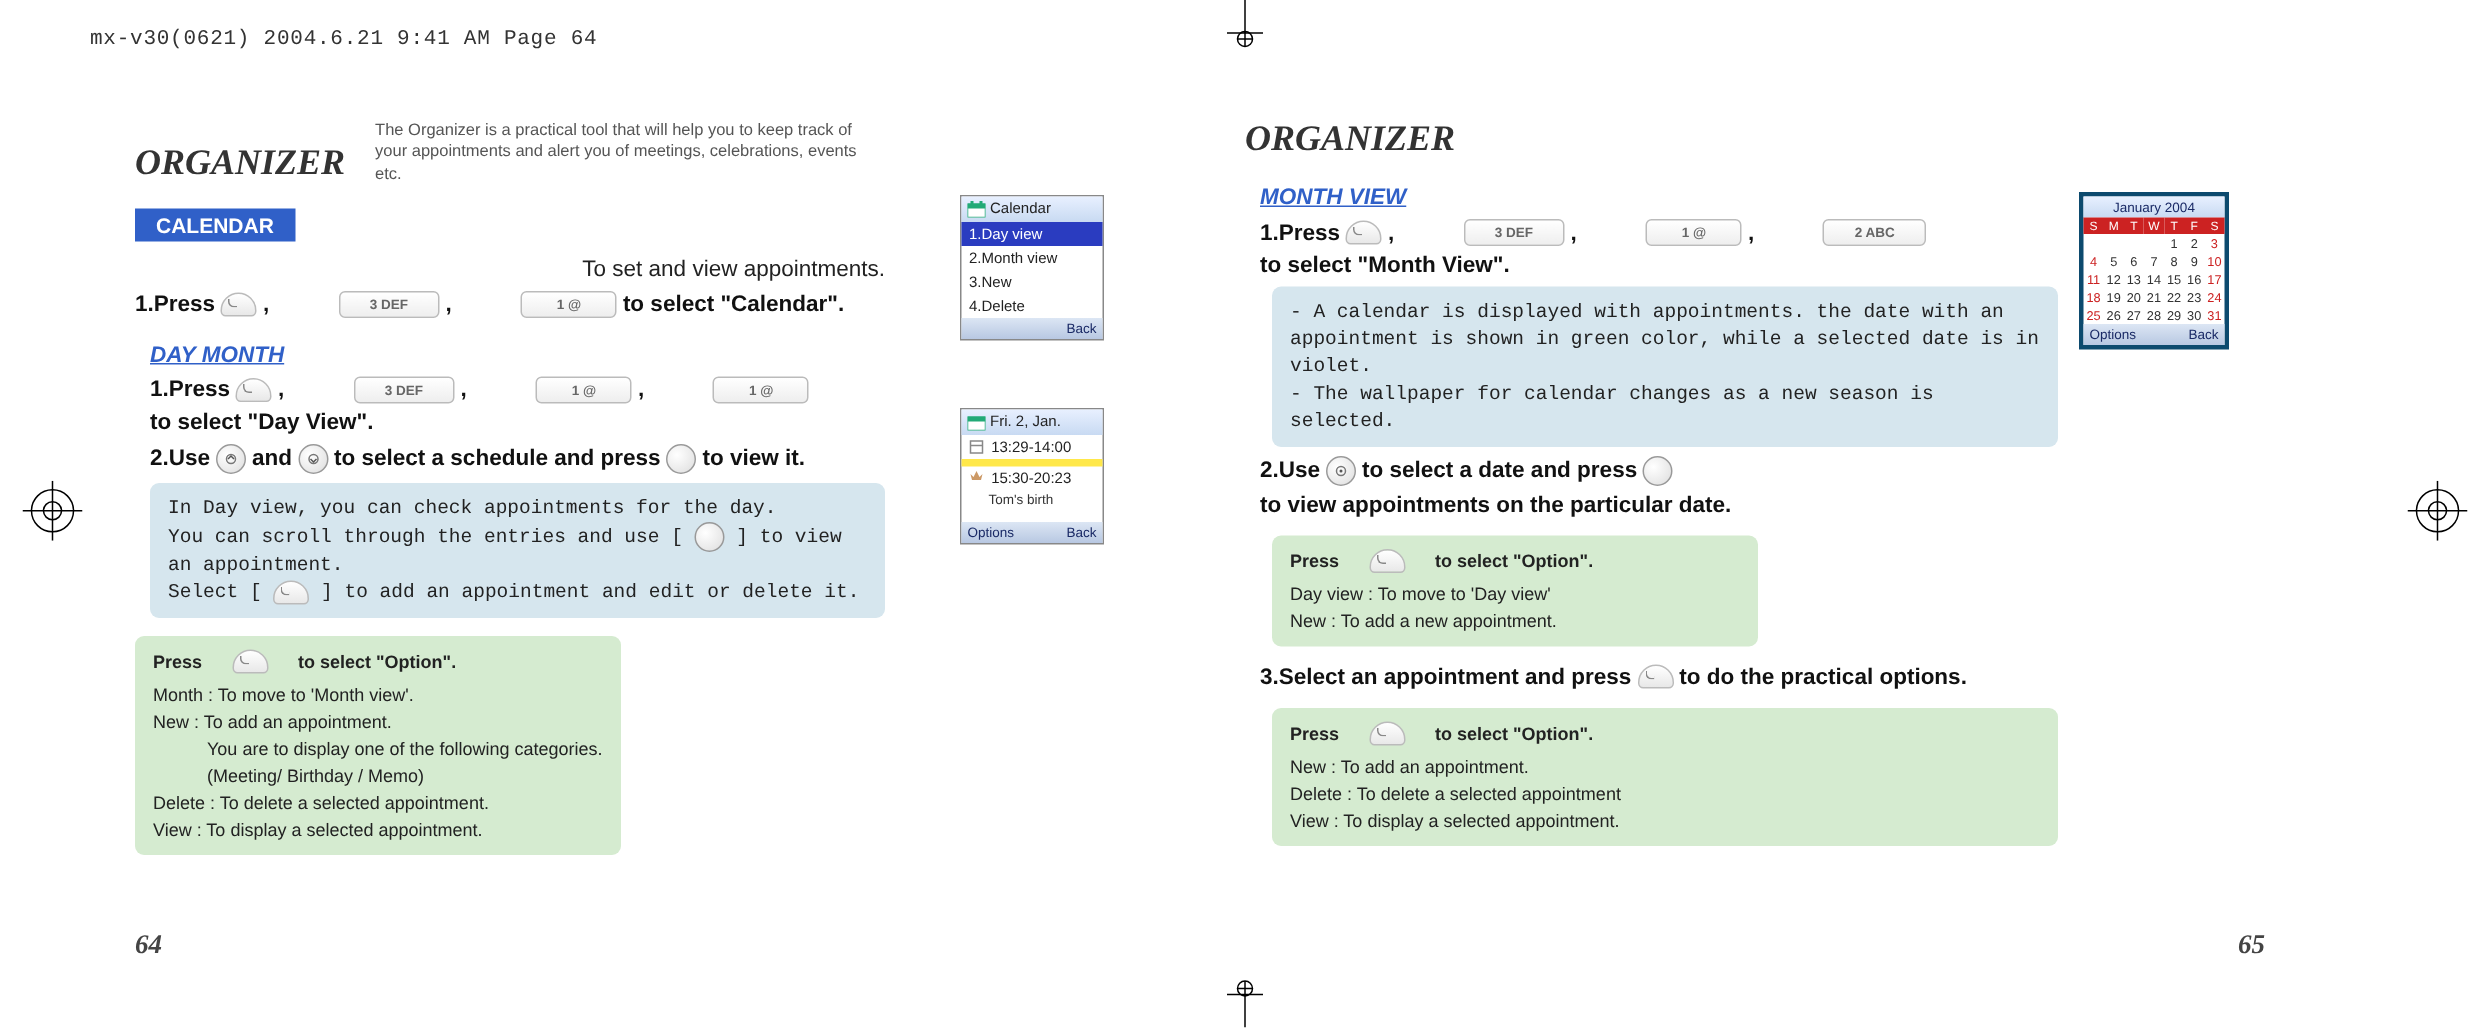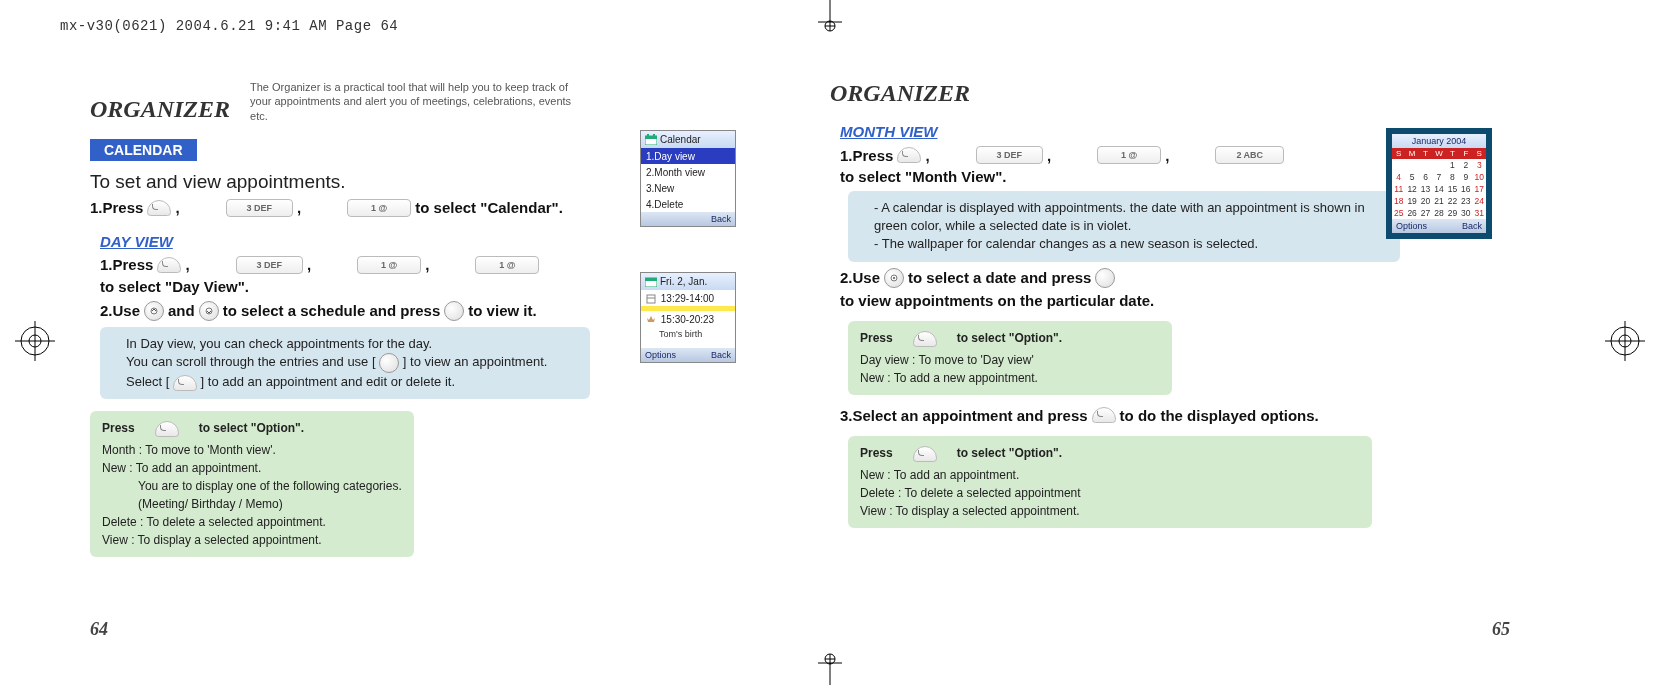--- a/index.html
+++ b/index.html
@@ -67,23 +67,24 @@
     display: inline-block;
     background: #3060c8;
     color: #fff;
     font-weight: bold;
     font-size: 14px;
     padding: 3px 14px;
     margin-top: 6px;
     margin-bottom: 6px;
   }
   .body-text {
-    font-size: 19px;
+    font-size: 15px;
     color: #222;
     margin: 4px 0;
+    text-align: right;
   }
   .step {
     font-size: 15px;
     font-weight: bold;
     color: #111;
     margin: 6px 0;
     display: flex;
     flex-wrap: wrap;
     align-items: center;
     gap: 4px;
@@ -138,44 +139,45 @@
     position:absolute;
     left:4px; top:3px;
     width:5px; height:5px;
     border-left:1.5px solid #888;
     border-bottom:1.5px solid #888;
     border-radius: 0 0 0 4px;
   }
   .info-box-blue {
     background: #d6e6ee;
     border-radius: 6px;
-    padding: 8px 26px;
+    padding: 8px 12px;
     font-size: 13px;
     color: #222;
     margin: 6px 0;
     line-height: 1.4;
+    font-family: Liberation Mono, monospace;
   }
   .info-box-blue-sub {
     margin-left: 10px;
   }
   .info-box-green {
     background: #d5ebd0;
     border-radius: 6px;
     padding: 8px 12px;
     font-size: 12px;
     color: #222;
     margin: 6px 0;
     line-height: 1.5;
     display: inline-block;
     min-width: 300px;
   }
   .info-box-green .hdr {
     font-weight: bold;
     display: flex;
-    align-items: flex-end;
+    align-items: center;
     gap: 20px;
     margin-bottom: 4px;
   }
   .page-number {
     position: absolute;
     bottom: 0px;
     font-family: Georgia, serif;
     font-style: italic;
     font-weight: bold;
     font-size: 18px;
@@ -229,21 +231,21 @@
     justify-content: space-between;
     padding: 2px 4px;
     background: linear-gradient(#dce6f4,#b8c8e2);
     font-size: 9px;
     color: #1a2a66;
   }
   .phone-screen .ps-body { min-height: 58px; }
   .cal-mini {
     position: absolute;
     width: 94px;
-    border: 6px solid #0c4a6e;
+    border: 3px solid #0c4a6e;
     background: #fff;
     font-size: 8.5px;
   }
   .cal-mini .cm-title {
     background: linear-gradient(#e8f0ff,#c8daf2);
     text-align: center;
     padding: 2px 0;
     color: #1a2a66;
     font-size: 9px;
   }
@@ -326,21 +328,21 @@
       <span>1.Press</span>
       <span class="key-soft"></span>
         <span class="comma">,</span>
       <span class="key-icon">3 DEF</span>
         <span class="comma">,</span>
       <span class="key-icon">1 @</span>
       <span>to select "Calendar".</span>
     </div>
 
     <div class="indent-left">
-      <div class="subheading">DAY VIEW</div>
+      <div class="subheading">DAY MONTH</div>
       <div class="step">
         <span>1.Press</span>
         <span class="key-soft"></span>
           <span class="comma">,</span>
         <span class="key-icon">3 DEF</span>
           <span class="comma">,</span>
         <span class="key-icon">1 @</span>
           <span class="comma">,</span>
         <span class="key-icon">1 @</span>
         <span>to select "Day View".</span>
@@ -498,21 +500,21 @@
         <span class="key-soft"></span>
         <span>to select "Option".</span>
       </div>
       <div>Day view : To move to 'Day view'</div>
       <div>New : To add a new appointment.</div>
     </div>
 
     <div class="step" style="margin-left:10px;">
       <span>3.Select an appointment and press</span>
       <span class="key-soft"></span>
-      <span>to do the displayed options.</span>
+      <span>to do the practical options.</span>
     </div>
 
     <div class="info-box-green" style="margin-left:18px; min-width:500px;">
       <div class="hdr">
         <span>Press</span>
         <span class="key-soft"></span>
         <span>to select "Option".</span>
       </div>
       <div>New : To add an appointment.</div>
       <div>Delete : To delete a selected appointment</div>

